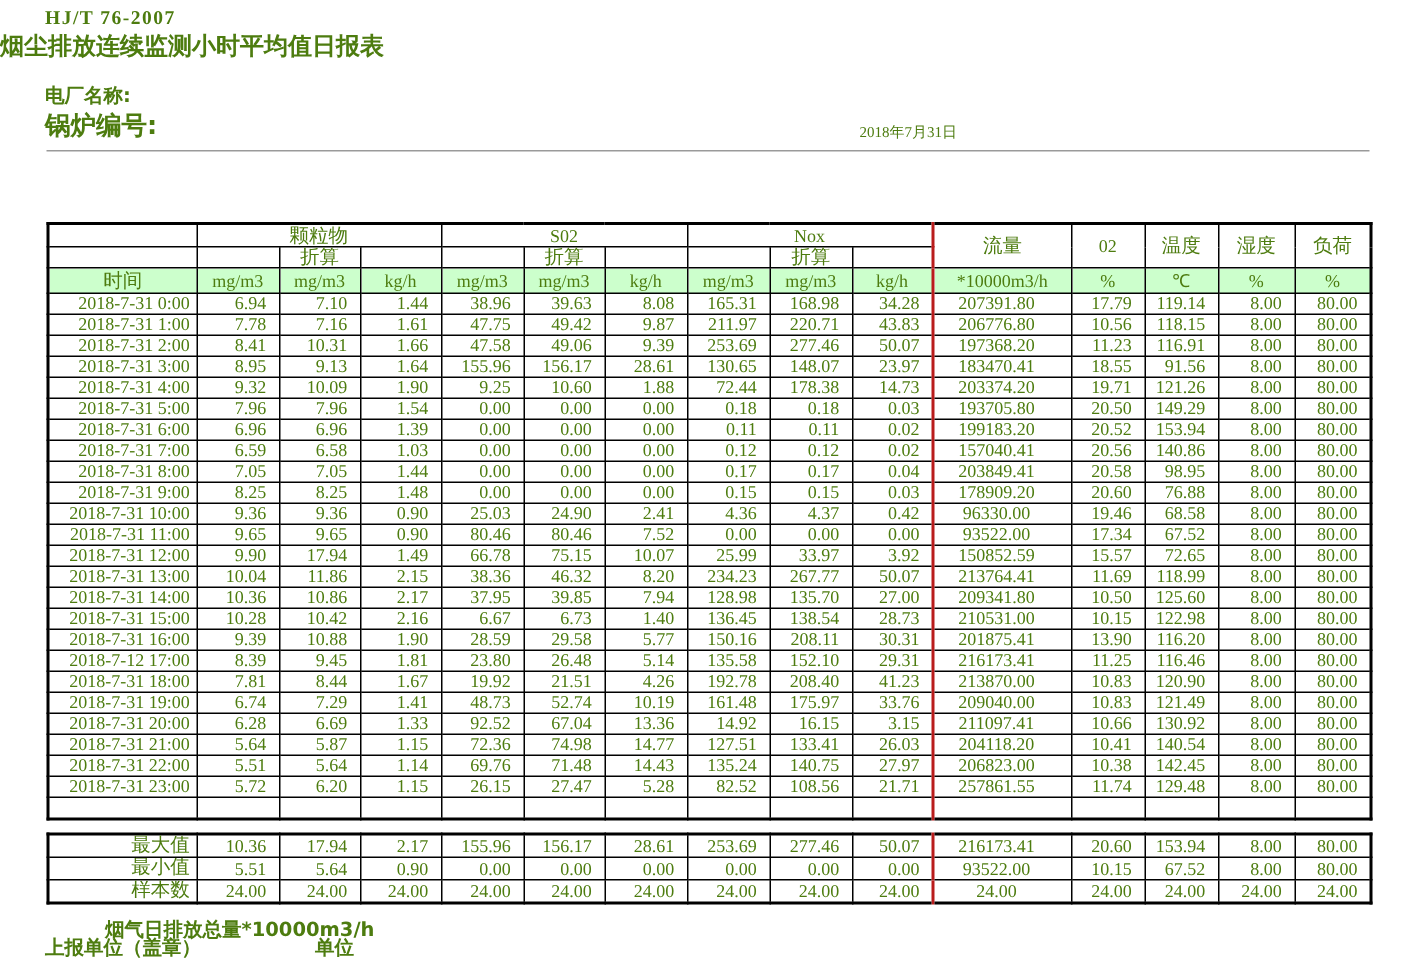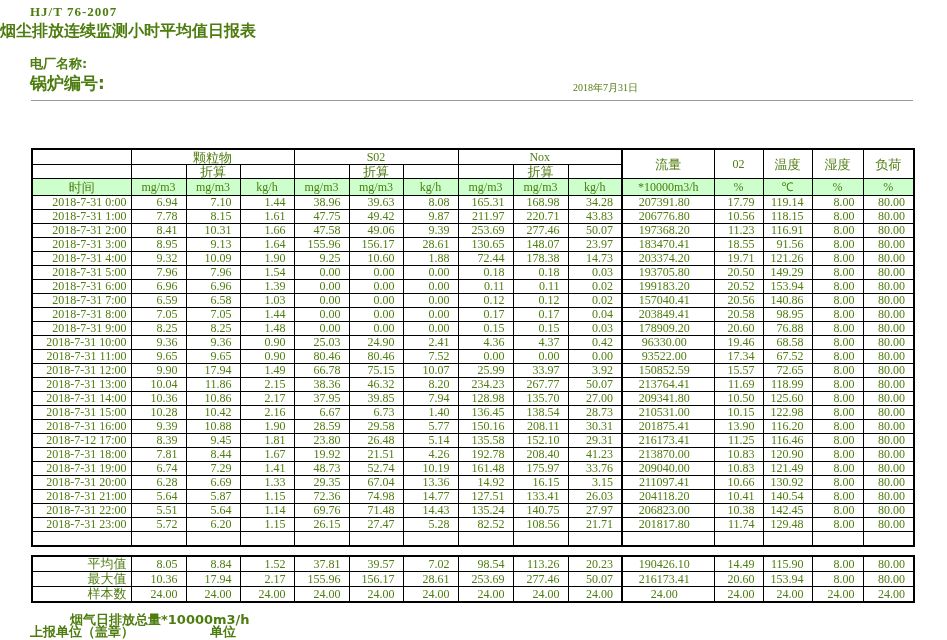--- a/index.html
+++ b/index.html
@@ -19,21 +19,21 @@
   .tbl-wrap { position:absolute; left:31px; top:107px; width:884px;margin-top:41px; }
   table { border-collapse:collapse; table-layout:fixed; border:2px solid #000; }
   td { border:1px solid #000; font-size:12px; height:13px; line-height:13px;
        padding:0 8px 0 0; text-align:right; white-space:nowrap; overflow:hidden;
        font-family:"Liberation Serif", serif; }
   thead td { text-align:center; padding:0; }
   .h1 td { height:14px; }
   .h2 td { height:13px; }
   .h3 td { height:16px; }
   .green { background:#ccffcc; }
-  .thickleft { border-left:2px solid #000000;text-align:center; }
+  .thickleft { border-left:2px solid #b91c1c;text-align:center; }
   .cn { font-family:"DejaVu Sans", sans-serif; font-size:13px; }
   .c-time { padding-right:4px; }
   .sum-table { margin-top:8px; }
   .sum-table td { height:14px; line-height:14px; }
   .c-label { font-family:"DejaVu Sans", sans-serif; font-size:13px; padding-right:4px; text-align:right; }
   .c-label-left { text-align:left; padding-left:2px; padding-right:0; }
   .footnote-flow { position:absolute; left:30px; top:611px; font-size:13px; font-weight:bold;
                    font-family:"DejaVu Sans", sans-serif;margin-left:40px; }
   .footer-line { position:absolute; left:30px; top:623px; font-size:13px; font-weight:bold;
                  font-family:"DejaVu Sans", sans-serif; }
@@ -128,21 +128,21 @@
             <td class="c-num">34.28</td>
             <td class="c-num thickleft">207391.80</td>
             <td class="c-num">17.79</td>
             <td class="c-num">119.14</td>
             <td class="c-num">8.00</td>
             <td class="c-num">80.00</td>
           </tr>
           <tr>
             <td class="c-time">2018-7-31 1:00</td>
             <td class="c-num">7.78</td>
-            <td class="c-num">8.15</td>
+            <td class="c-num">7.16</td>
             <td class="c-num">1.61</td>
             <td class="c-num">47.75</td>
             <td class="c-num">49.42</td>
             <td class="c-num">9.87</td>
             <td class="c-num">211.97</td>
             <td class="c-num">220.71</td>
             <td class="c-num">43.83</td>
             <td class="c-num thickleft">206776.80</td>
             <td class="c-num">10.56</td>
             <td class="c-num">118.15</td>
@@ -453,21 +453,21 @@
             <td class="c-num">10.83</td>
             <td class="c-num">121.49</td>
             <td class="c-num">8.00</td>
             <td class="c-num">80.00</td>
           </tr>
           <tr>
             <td class="c-time">2018-7-31 20:00</td>
             <td class="c-num">6.28</td>
             <td class="c-num">6.69</td>
             <td class="c-num">1.33</td>
-            <td class="c-num">29.35</td>
+            <td class="c-num">92.52</td>
             <td class="c-num">67.04</td>
             <td class="c-num">13.36</td>
             <td class="c-num">14.92</td>
             <td class="c-num">16.15</td>
             <td class="c-num">3.15</td>
             <td class="c-num thickleft">211097.41</td>
             <td class="c-num">10.66</td>
             <td class="c-num">130.92</td>
             <td class="c-num">8.00</td>
             <td class="c-num">80.00</td>
@@ -510,21 +510,21 @@
             <td class="c-time">2018-7-31 23:00</td>
             <td class="c-num">5.72</td>
             <td class="c-num">6.20</td>
             <td class="c-num">1.15</td>
             <td class="c-num">26.15</td>
             <td class="c-num">27.47</td>
             <td class="c-num">5.28</td>
             <td class="c-num">82.52</td>
             <td class="c-num">108.56</td>
             <td class="c-num">21.71</td>
-            <td class="c-num thickleft">201817.80</td>
+            <td class="c-num thickleft">257861.55</td>
             <td class="c-num">11.74</td>
             <td class="c-num">129.48</td>
             <td class="c-num">8.00</td>
             <td class="c-num">80.00</td>
           </tr>
           <tr>
             <td class="c-time"></td>
             <td class="c-num"></td>
             <td class="c-num"></td>
             <td class="c-num"></td>
@@ -555,55 +555,55 @@
           <col style="width:55px">
         <col style="width:55px">
           <col style="width:54px">
           <col style="width:92px">
           <col style="width:49px">
         <col style="width:49px">
           <col style="width:51px">
           <col style="width:51px">
       </colgroup>
       <tbody>
-          <tr>
-            <td class="c-label">平均值</td>
-            <td class="c-num">8.05</td>
-            <td class="c-num">8.84</td>
-            <td class="c-num">1.52</td>
-            <td class="c-num">37.81</td>
-            <td class="c-num">39.57</td>
-            <td class="c-num">7.02</td>
-            <td class="c-num">98.54</td>
-            <td class="c-num">113.26</td>
-            <td class="c-num">20.23</td>
-            <td class="c-num thickleft">190426.10</td>
-            <td class="c-num">14.49</td>
-            <td class="c-num">115.90</td>
-            <td class="c-num">8.00</td>
-            <td class="c-num">80.00</td>
-          </tr>
           <tr>
             <td class="c-label">最大值</td>
             <td class="c-num">10.36</td>
             <td class="c-num">17.94</td>
             <td class="c-num">2.17</td>
             <td class="c-num">155.96</td>
             <td class="c-num">156.17</td>
             <td class="c-num">28.61</td>
             <td class="c-num">253.69</td>
             <td class="c-num">277.46</td>
             <td class="c-num">50.07</td>
             <td class="c-num thickleft">216173.41</td>
             <td class="c-num">20.60</td>
             <td class="c-num">153.94</td>
             <td class="c-num">8.00</td>
             <td class="c-num">80.00</td>
           </tr>
           <tr>
+            <td class="c-label">最小值</td>
+            <td class="c-num">5.51</td>
+            <td class="c-num">5.64</td>
+            <td class="c-num">0.90</td>
+            <td class="c-num">0.00</td>
+            <td class="c-num">0.00</td>
+            <td class="c-num">0.00</td>
+            <td class="c-num">0.00</td>
+            <td class="c-num">0.00</td>
+            <td class="c-num">0.00</td>
+            <td class="c-num thickleft">93522.00</td>
+            <td class="c-num">10.15</td>
+            <td class="c-num">67.52</td>
+            <td class="c-num">8.00</td>
+            <td class="c-num">80.00</td>
+          </tr>
+          <tr>
             <td class="c-label">样本数</td>
             <td class="c-num">24.00</td>
             <td class="c-num">24.00</td>
             <td class="c-num">24.00</td>
             <td class="c-num">24.00</td>
             <td class="c-num">24.00</td>
             <td class="c-num">24.00</td>
             <td class="c-num">24.00</td>
             <td class="c-num">24.00</td>
             <td class="c-num">24.00</td>

